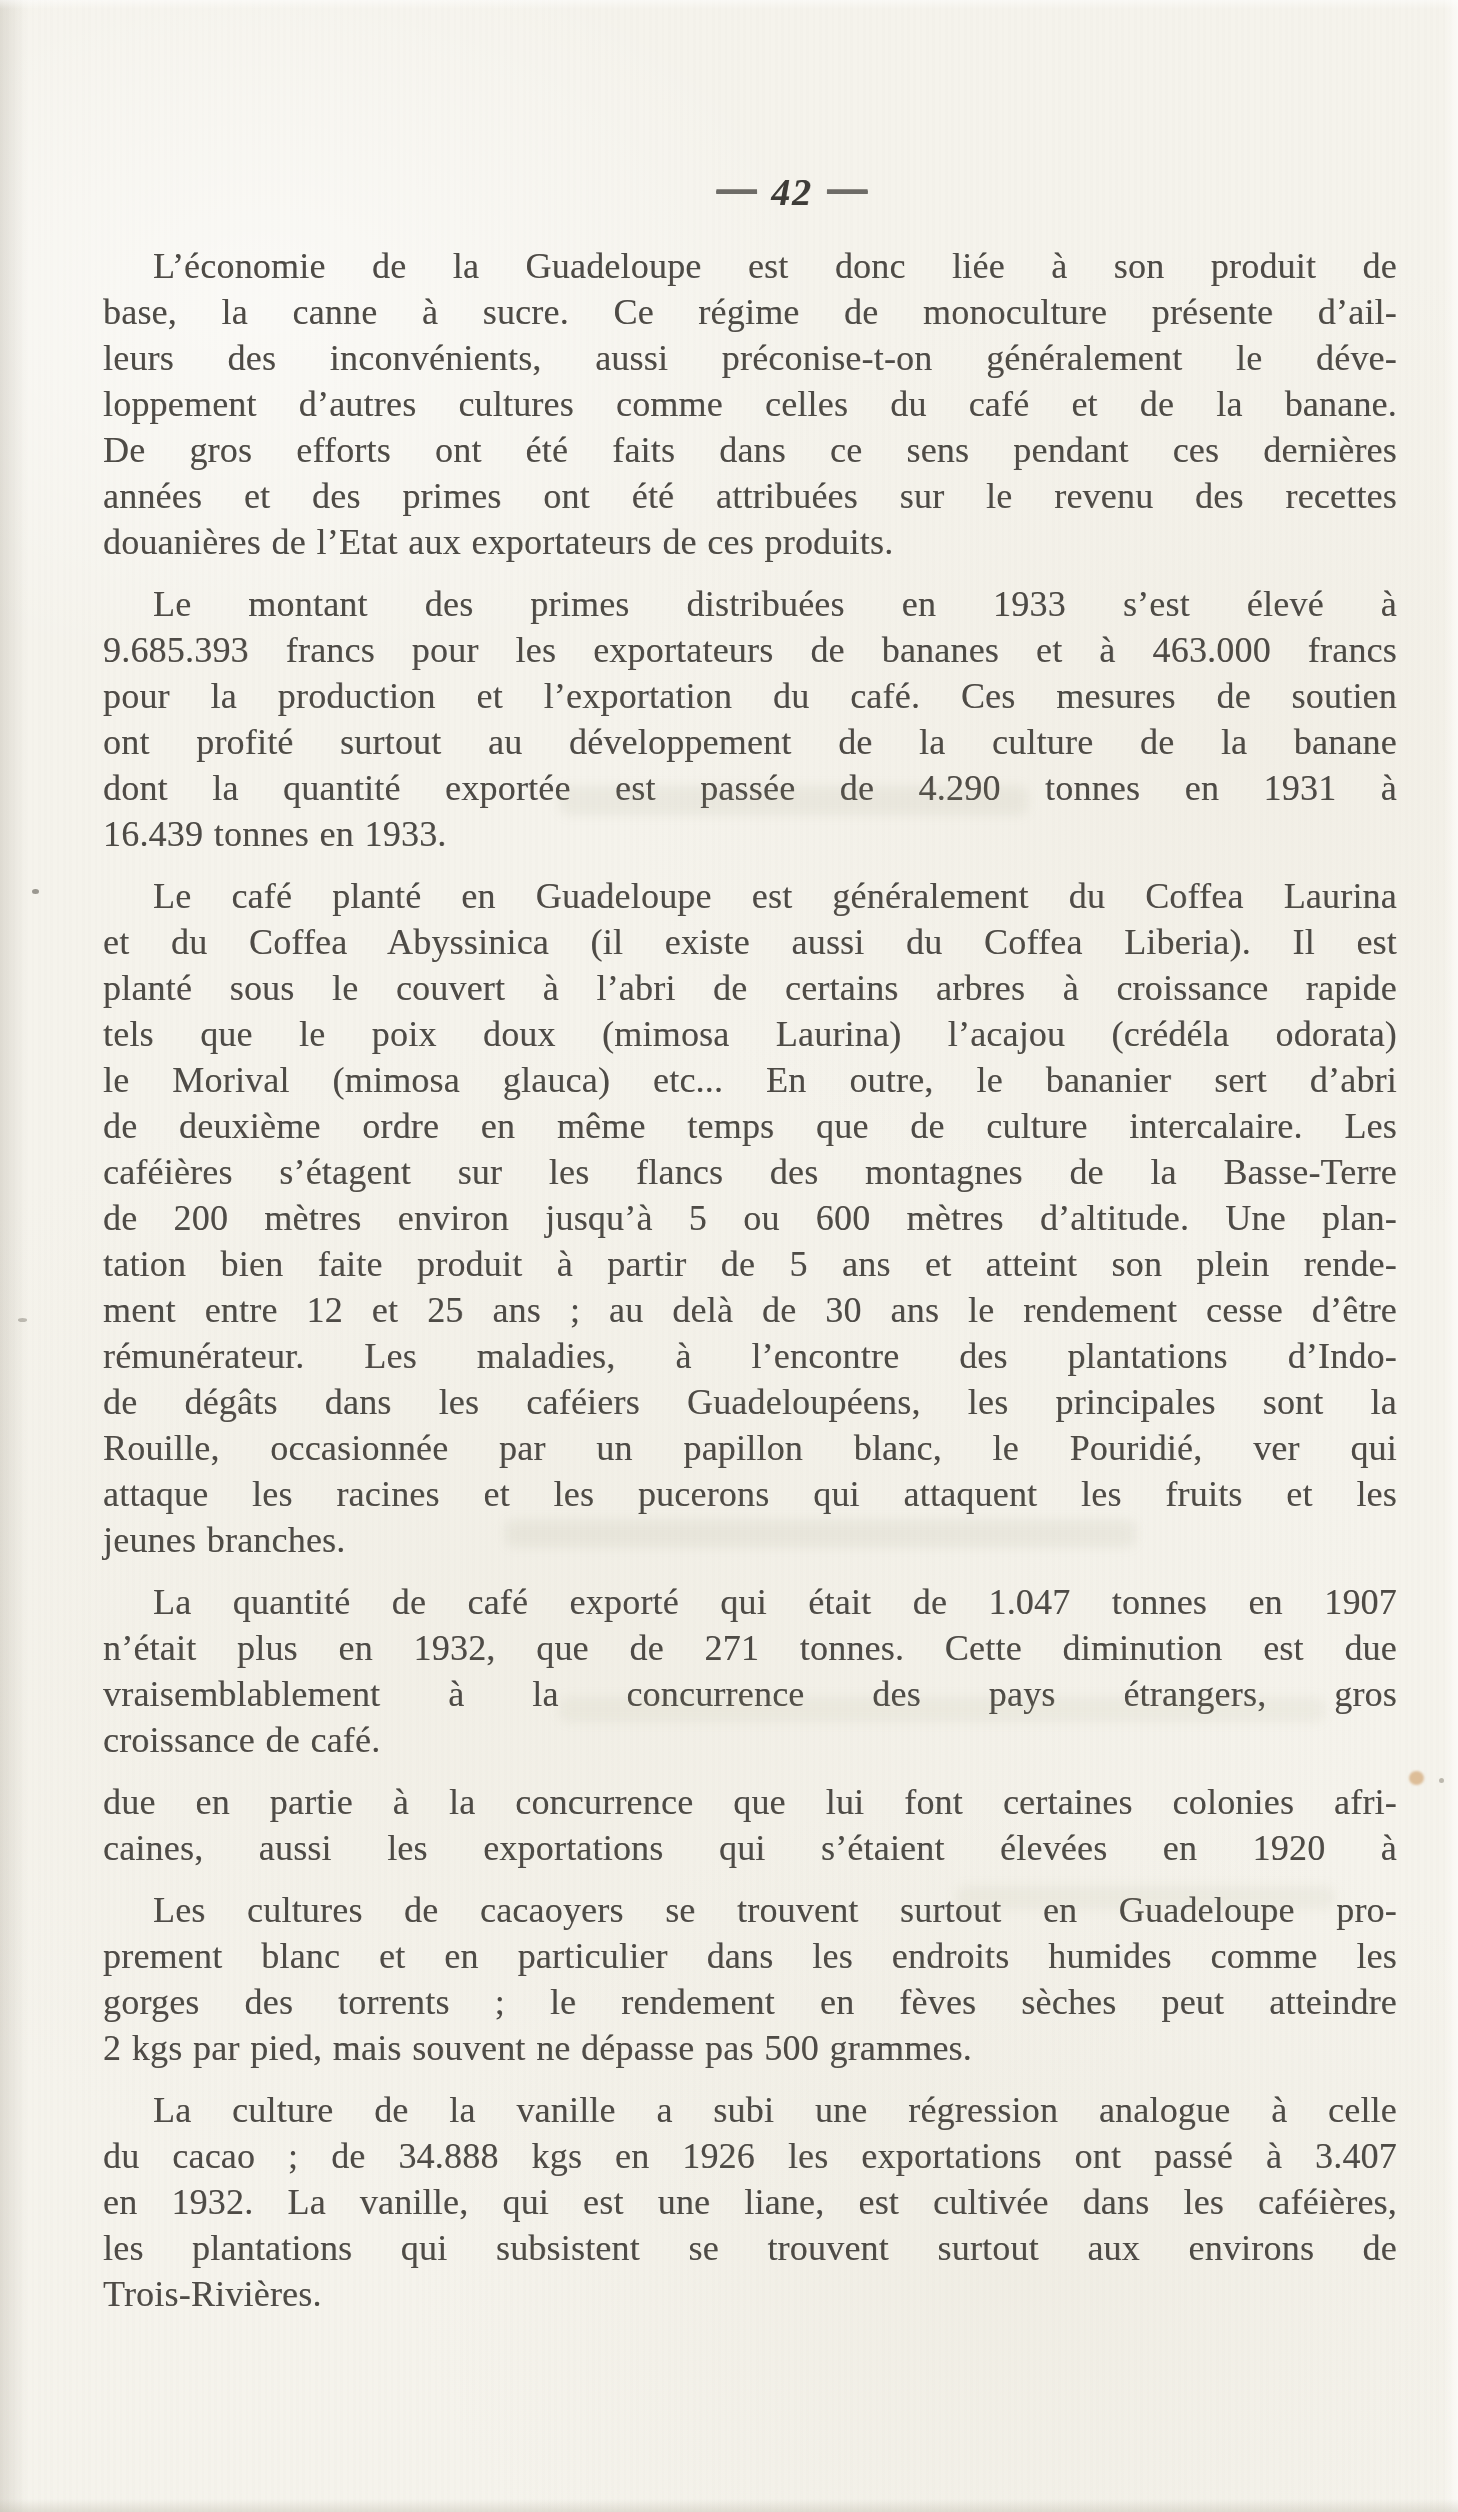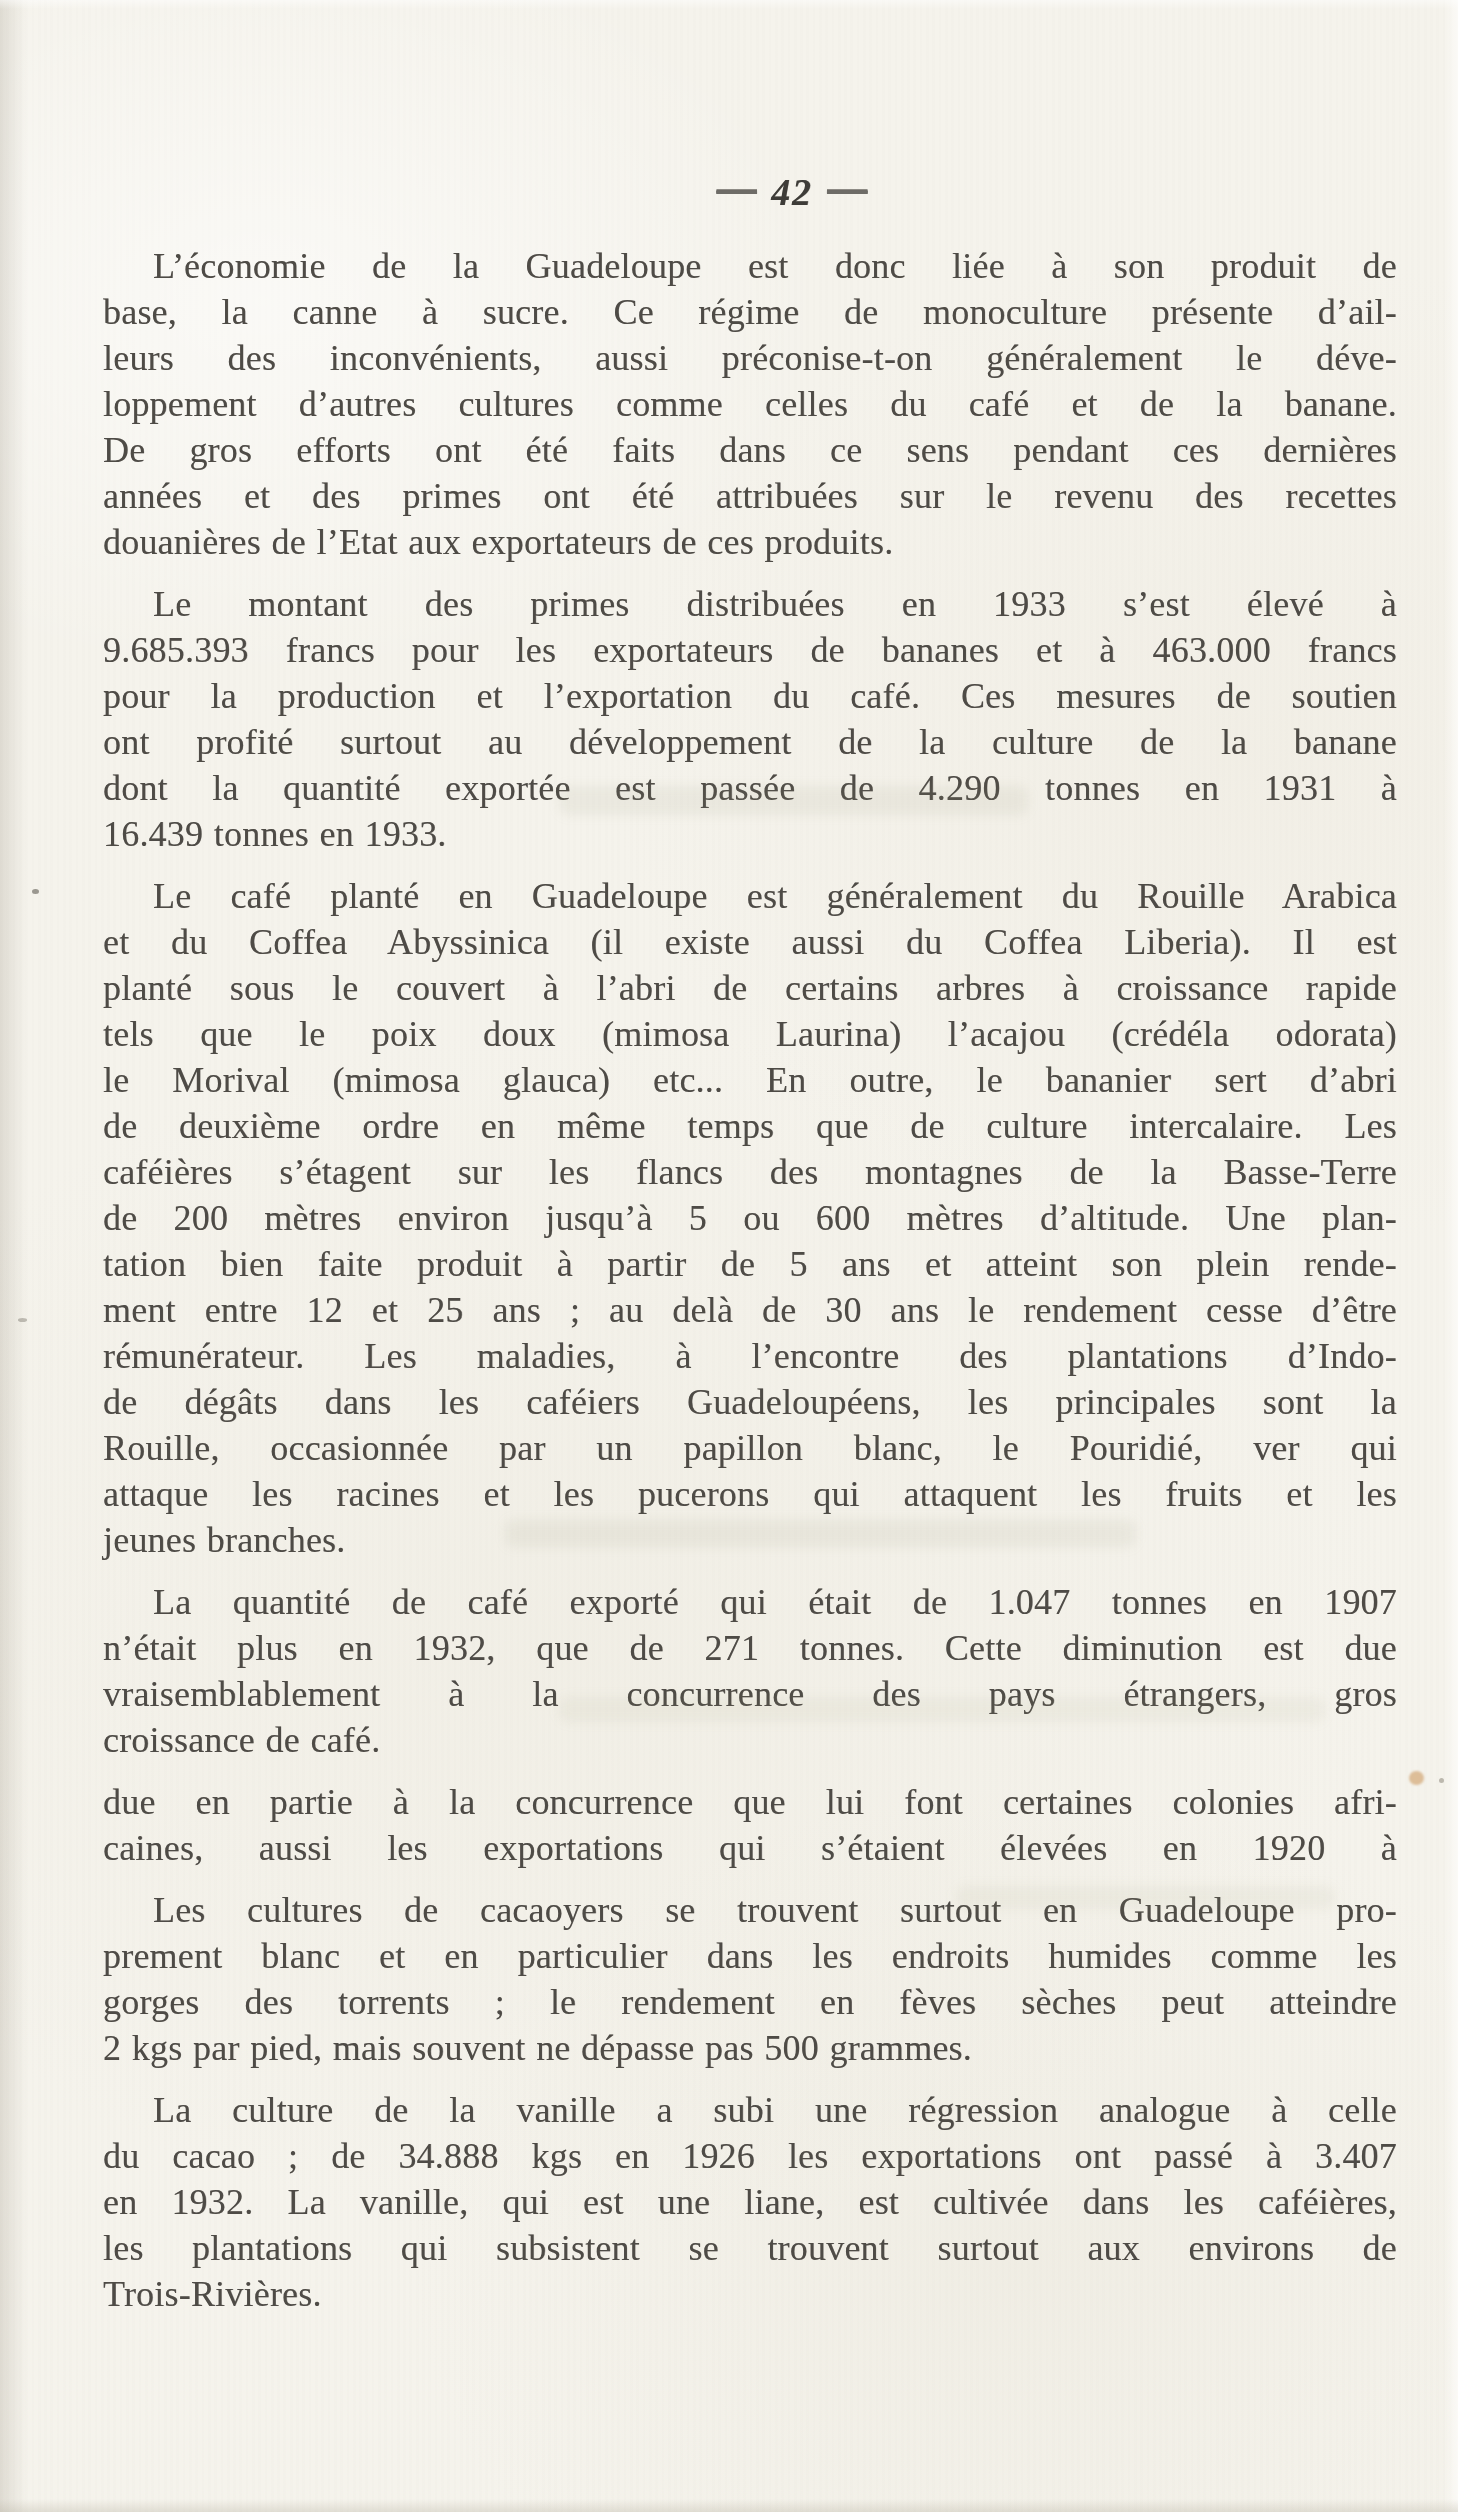--- a/index.html
+++ b/index.html
@@ -132,21 +132,21 @@
     </div>
     <div class="para">
       <div class="line first">Le montant des primes distribuées en 1933 s’est élevé à</div>
       <div class="line">9.685.393 francs pour les exportateurs de bananes et à 463.000 francs</div>
       <div class="line">pour la production et l’exportation du café. Ces mesures de soutien</div>
       <div class="line">ont profité surtout au développement de la culture de la banane</div>
       <div class="line">dont la quantité exportée est passée de 4.290 tonnes en 1931 à</div>
       <div class="line last">16.439 tonnes en 1933.</div>
     </div>
     <div class="para">
-      <div class="line first">Le café planté en Guadeloupe est généralement du Rouille Arabica</div>
+      <div class="line first">Le café planté en Guadeloupe est généralement du Coffea Laurina</div>
       <div class="line">et du Coffea Abyssinica (il existe aussi du Coffea Liberia). Il est</div>
       <div class="line">planté sous le couvert à l’abri de certains arbres à croissance rapide</div>
       <div class="line">tels que le poix doux (mimosa Laurina) l’acajou (crédéla odorata)</div>
       <div class="line">le Morival (mimosa glauca) etc... En outre, le bananier sert d’abri</div>
       <div class="line">de deuxième ordre en même temps que de culture intercalaire. Les</div>
       <div class="line">caféières s’étagent sur les flancs des montagnes de la Basse-Terre</div>
       <div class="line">de 200 mètres environ jusqu’à 5 ou 600 mètres d’altitude. Une plan-</div>
       <div class="line">tation bien faite produit à partir de 5 ans et atteint son plein rende-</div>
       <div class="line">ment entre 12 et 25 ans ; au delà de 30 ans le rendement cesse d’être</div>
       <div class="line">rémunérateur. Les maladies, à l’encontre des plantations d’Indo-</div>

